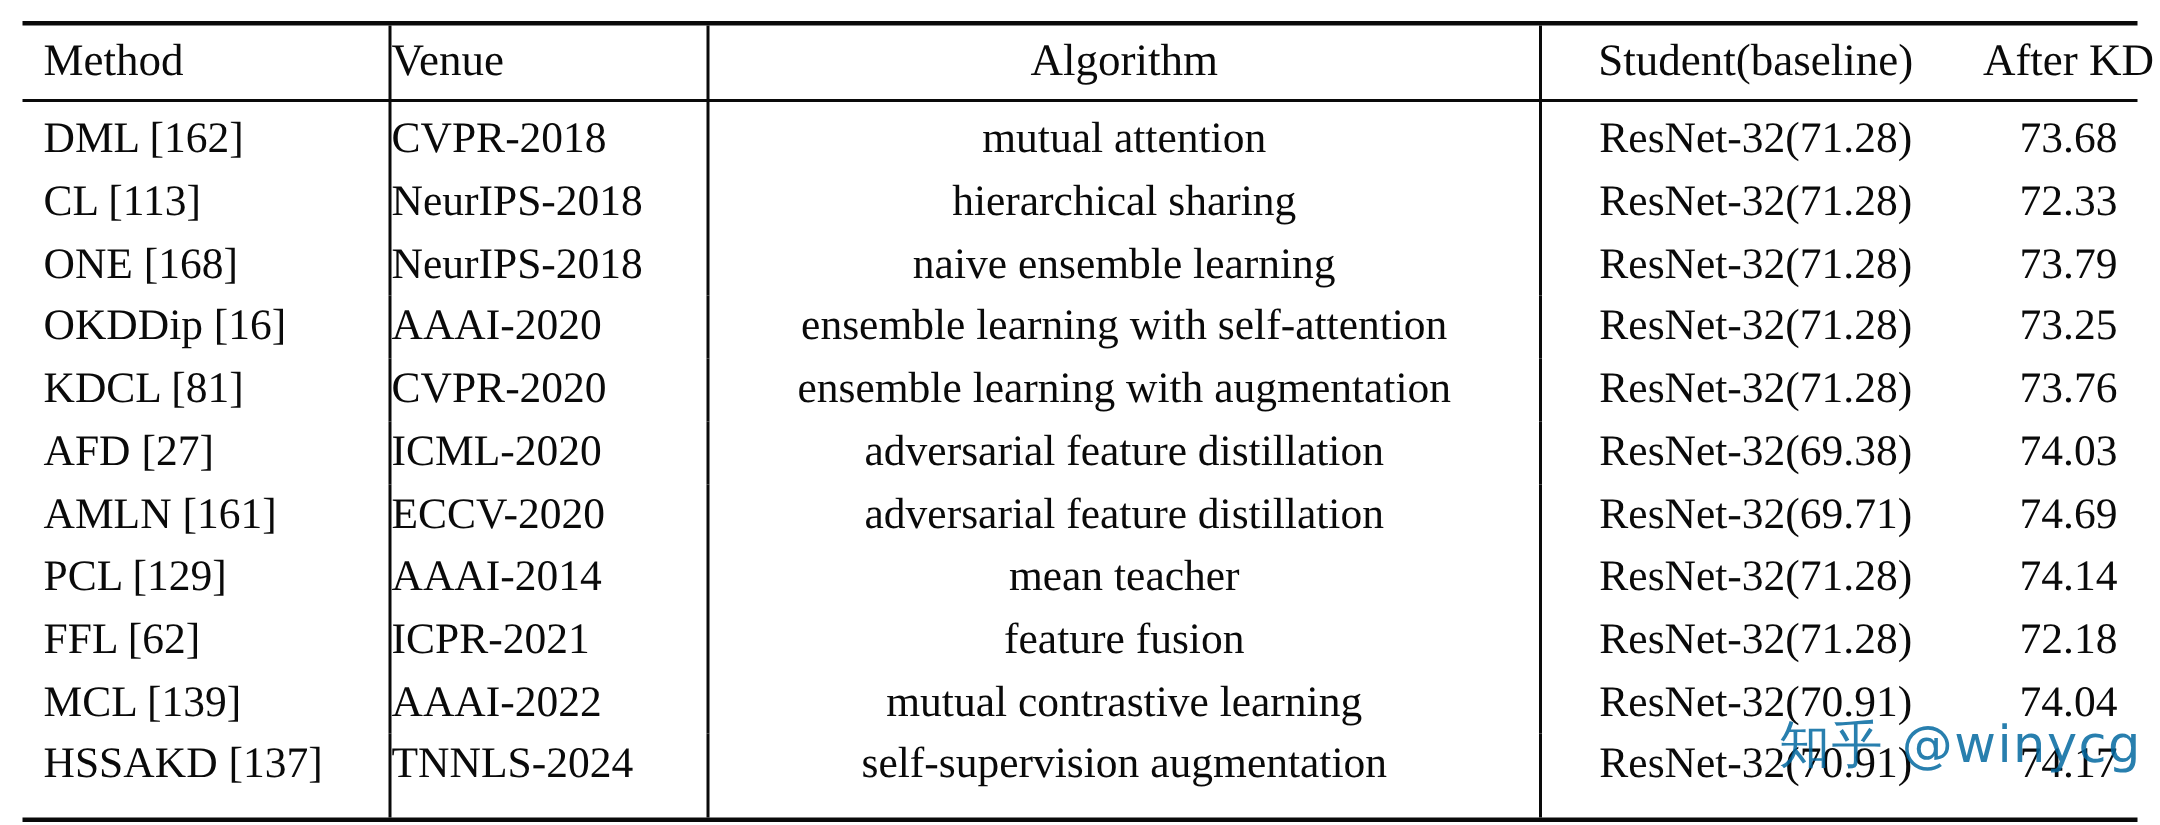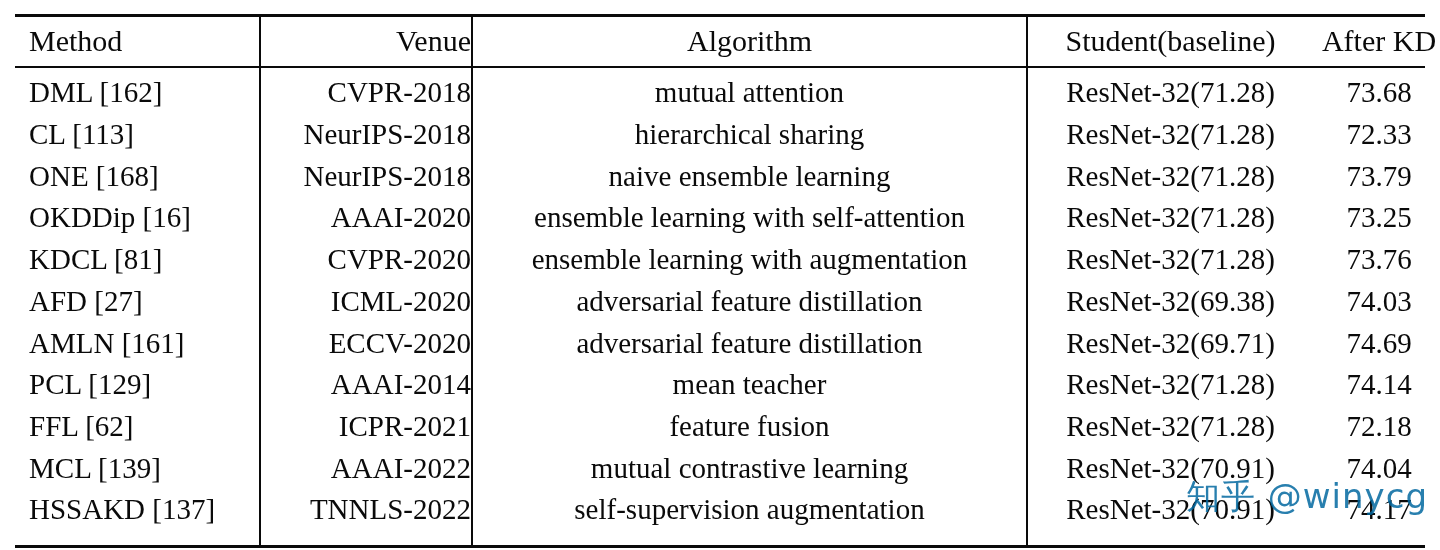--- a/index.html
+++ b/index.html
@@ -53,21 +53,21 @@
 
   tbody td {
     font-size: 29px;
     line-height: 1.30;
     padding: 2px 0 2px 0;
     white-space: nowrap;
   }
 
   
   .c-method  { width: 230px; text-align: left;   padding-left: 14px; }
-  .c-venue   { width: 210px; text-align: right; }
+  .c-venue   { width: 210px; text-align: left; }
   .c-algo    { width: 553px; text-align: center; }
   .c-student { width: 265px; text-align: center;   padding-left: 10px; }
   .c-afterkd { width: 152px; text-align: center; }
 
   
   .vsep { border-left: 2px solid #0a0a0a; }
 
   .row-first td { padding-top: 6px; }
   .row-last  td { padding-bottom: 16px; }
 
@@ -170,21 +170,21 @@
         </tr>
         <tr>
           <td class="c-method">MCL [139]</td>
           <td class="c-venue vsep">AAAI-2022</td>
           <td class="c-algo vsep">mutual contrastive learning</td>
           <td class="c-student vsep">ResNet-32(70.91)</td>
           <td class="c-afterkd">74.04</td>
         </tr>
         <tr class="row-last">
           <td class="c-method">HSSAKD [137]</td>
-          <td class="c-venue vsep">TNNLS-2022</td>
+          <td class="c-venue vsep">TNNLS-2024</td>
           <td class="c-algo vsep">self-supervision augmentation</td>
           <td class="c-student vsep">ResNet-32(70.91)</td>
           <td class="c-afterkd">74.17</td>
         </tr>
       </tbody>
   </table>
   <div class="rule-bottom"></div>
 </div>
 
 <div class="watermark" style="color: #0369a1;">知乎 @winycg</div>

